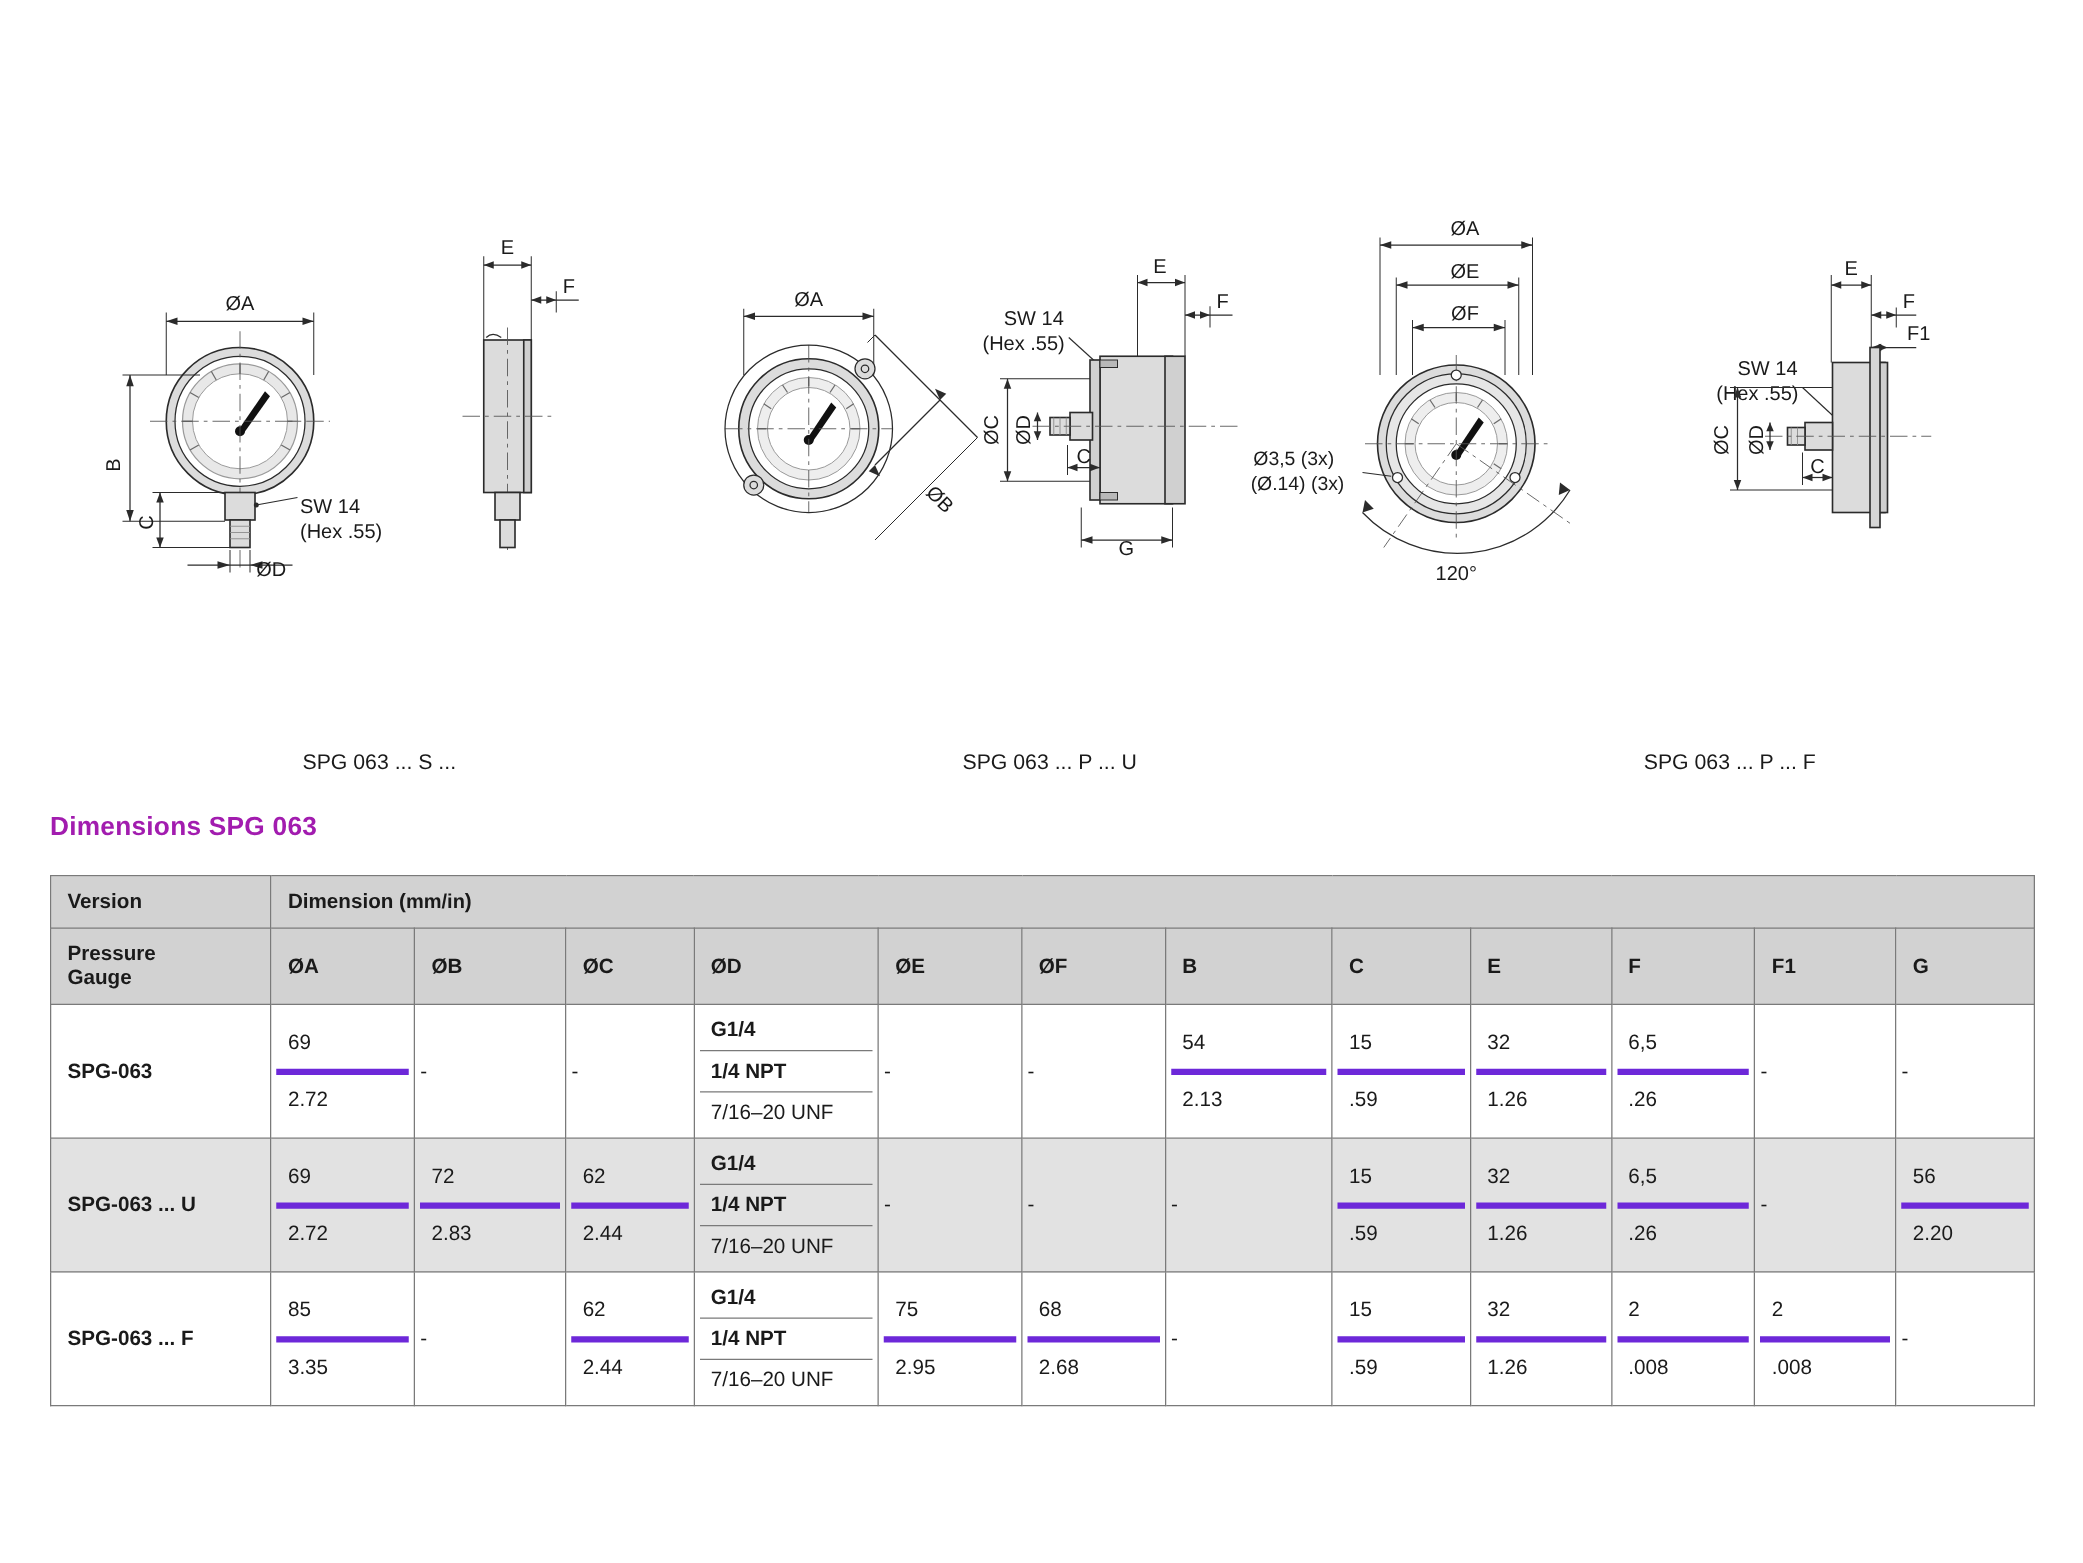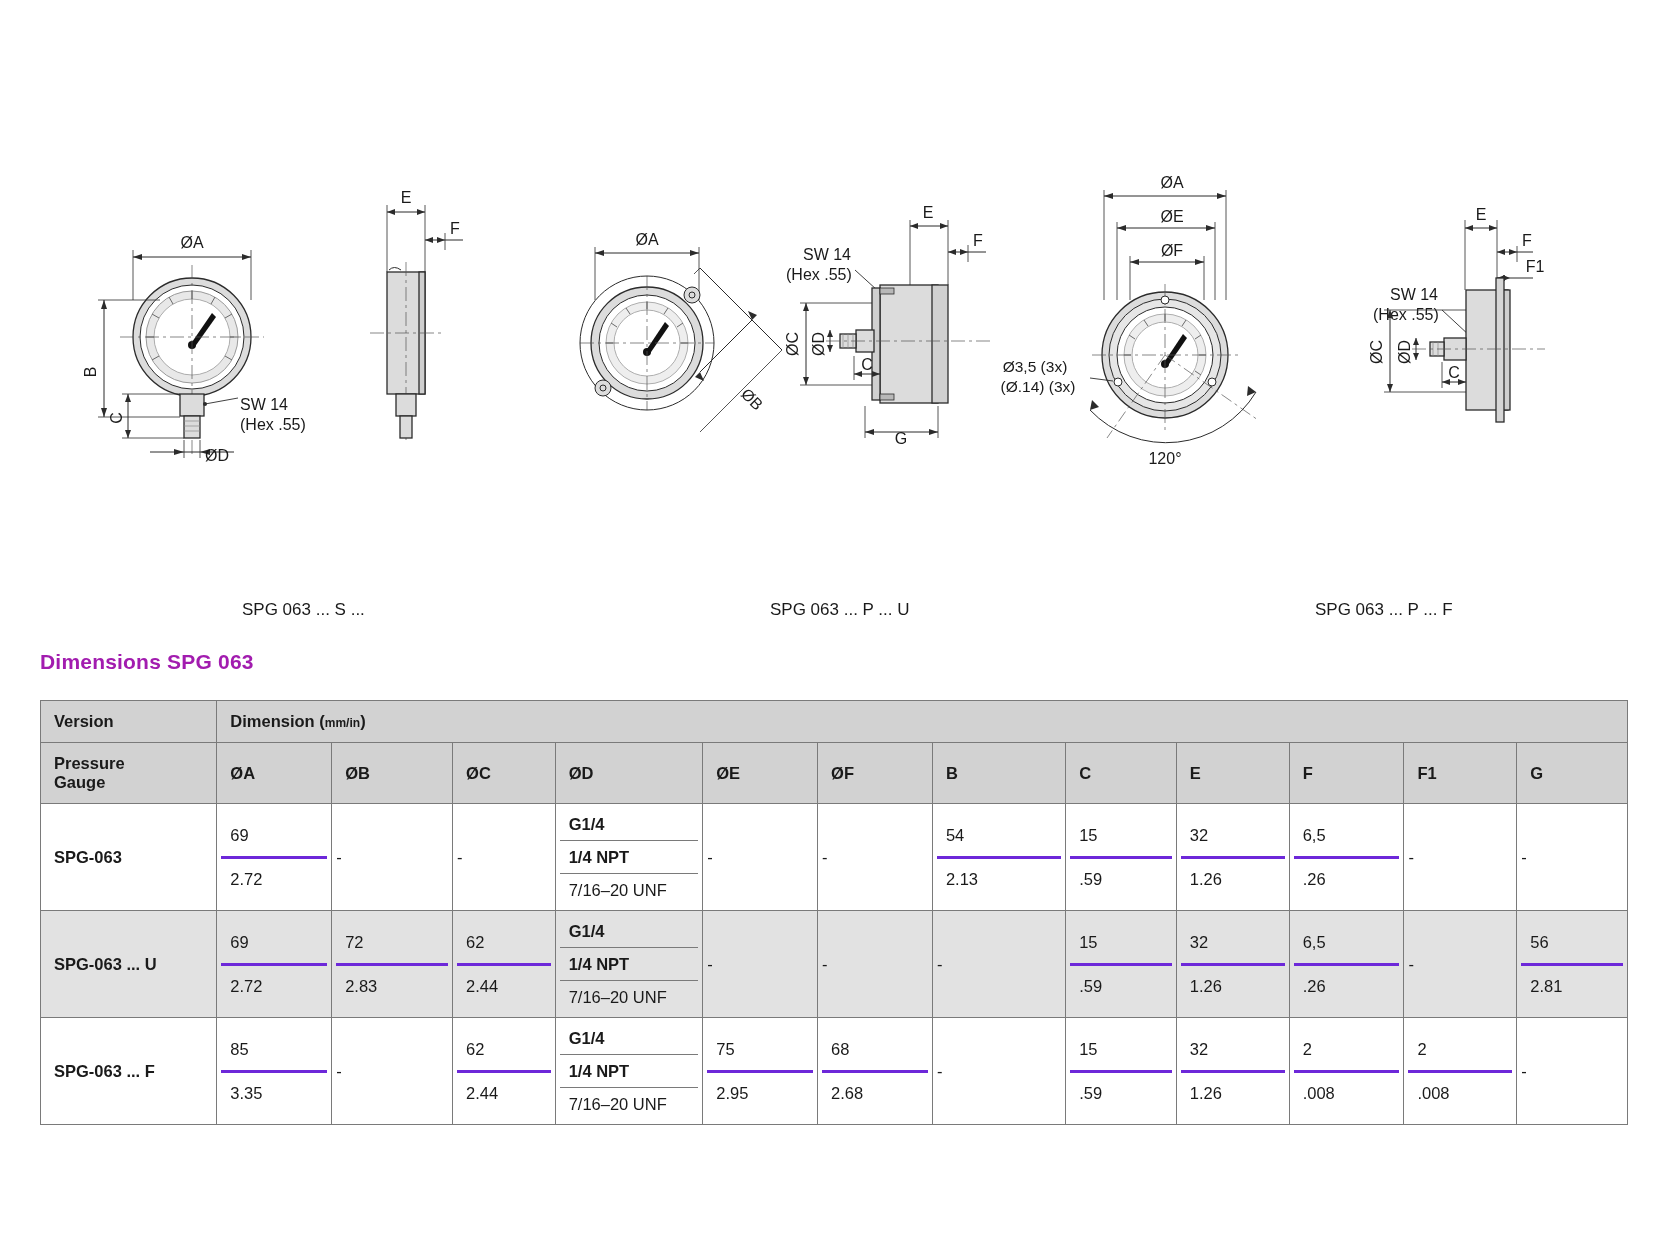--- a/index.html
+++ b/index.html
@@ -37,31 +37,31 @@
   table.dims td, table.dims th {
     border:1px solid #7a7a7a;
     padding:4px;
     vertical-align:middle;
     text-align:left;
   }
   .hdr { background:#d2d2d2; font-weight:bold; }
   .hdr .cellpad { padding:7px 9px; }
   .cellpad { padding:7px 9px; }
   .shaded { background:#e2e2e2; }
-  .subfrac { font-size:12px; }
+  .subfrac { font-size:16px; }
   .verlabel { font-weight:bold; white-space:nowrap;margin-left:25px; }
   
   .split { padding:0; }
   .split > div {
     padding:7px 9px;
     height:27px;
     box-sizing:content-box;
     display:flex; align-items:center;
   }
-  .split > div:first-child { border-bottom:3px solid #6d28d9; }
+  .split > div:first-child { border-bottom:5px solid #6d28d9; }
   .triple { padding:0; }
   .triple > div {
     padding:6px 9px;
     height:20px;
     display:flex; align-items:center;
   }
   .triple > div:not(:last-child) { border-bottom:1px solid #7a7a7a;font-weight:bold; }
   .singleval { padding:7px 9px; }
   svg text { font-family:"Liberation Sans", sans-serif; }
 </style>
@@ -533,21 +533,21 @@
         <div>32</div>
         <div>1.26</div>
       </td>
       <td class="split">
         <div>6,5</div>
         <div>.26</div>
       </td>
       <td class="singleval">-</td>
       <td class="split">
         <div>56</div>
-        <div>2.81</div>
+        <div>2.20</div>
       </td>
     </tr>
 
     <tr>
       <td class="verlabel">
           <div class="cellpad">SPG-063 ... F</div>
         </td>
       <td class="split">
         <div>85</div>
         <div>3.35</div>

